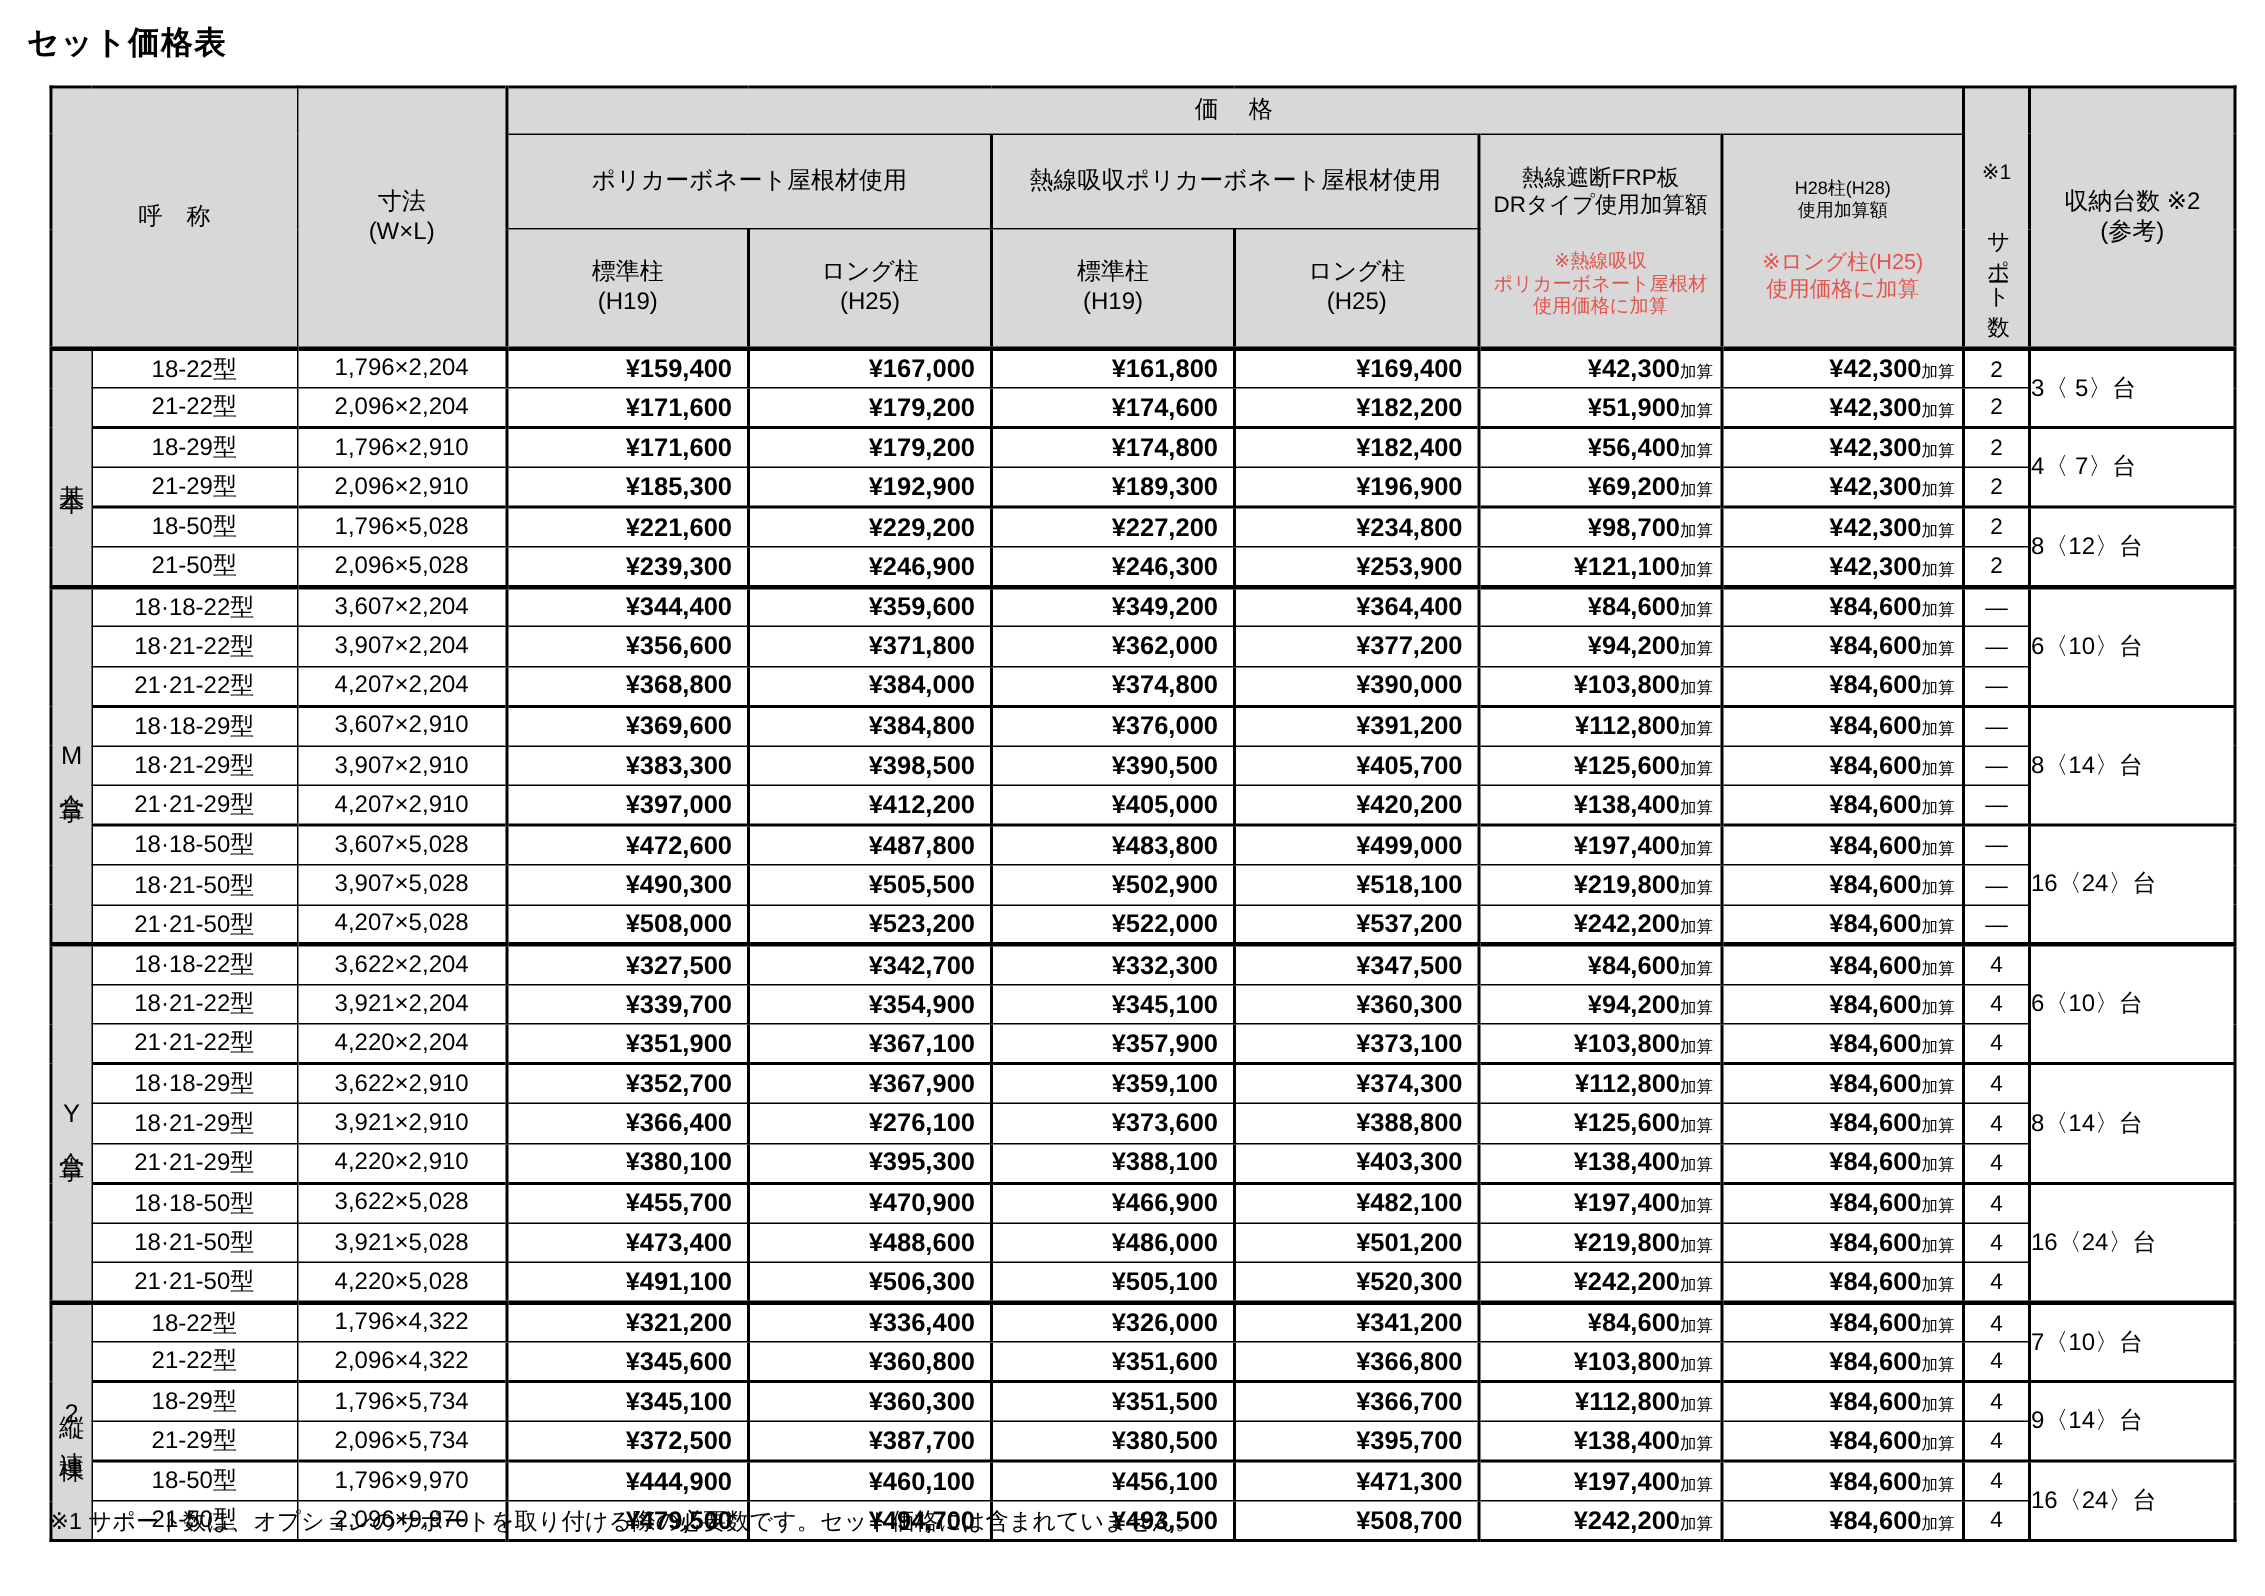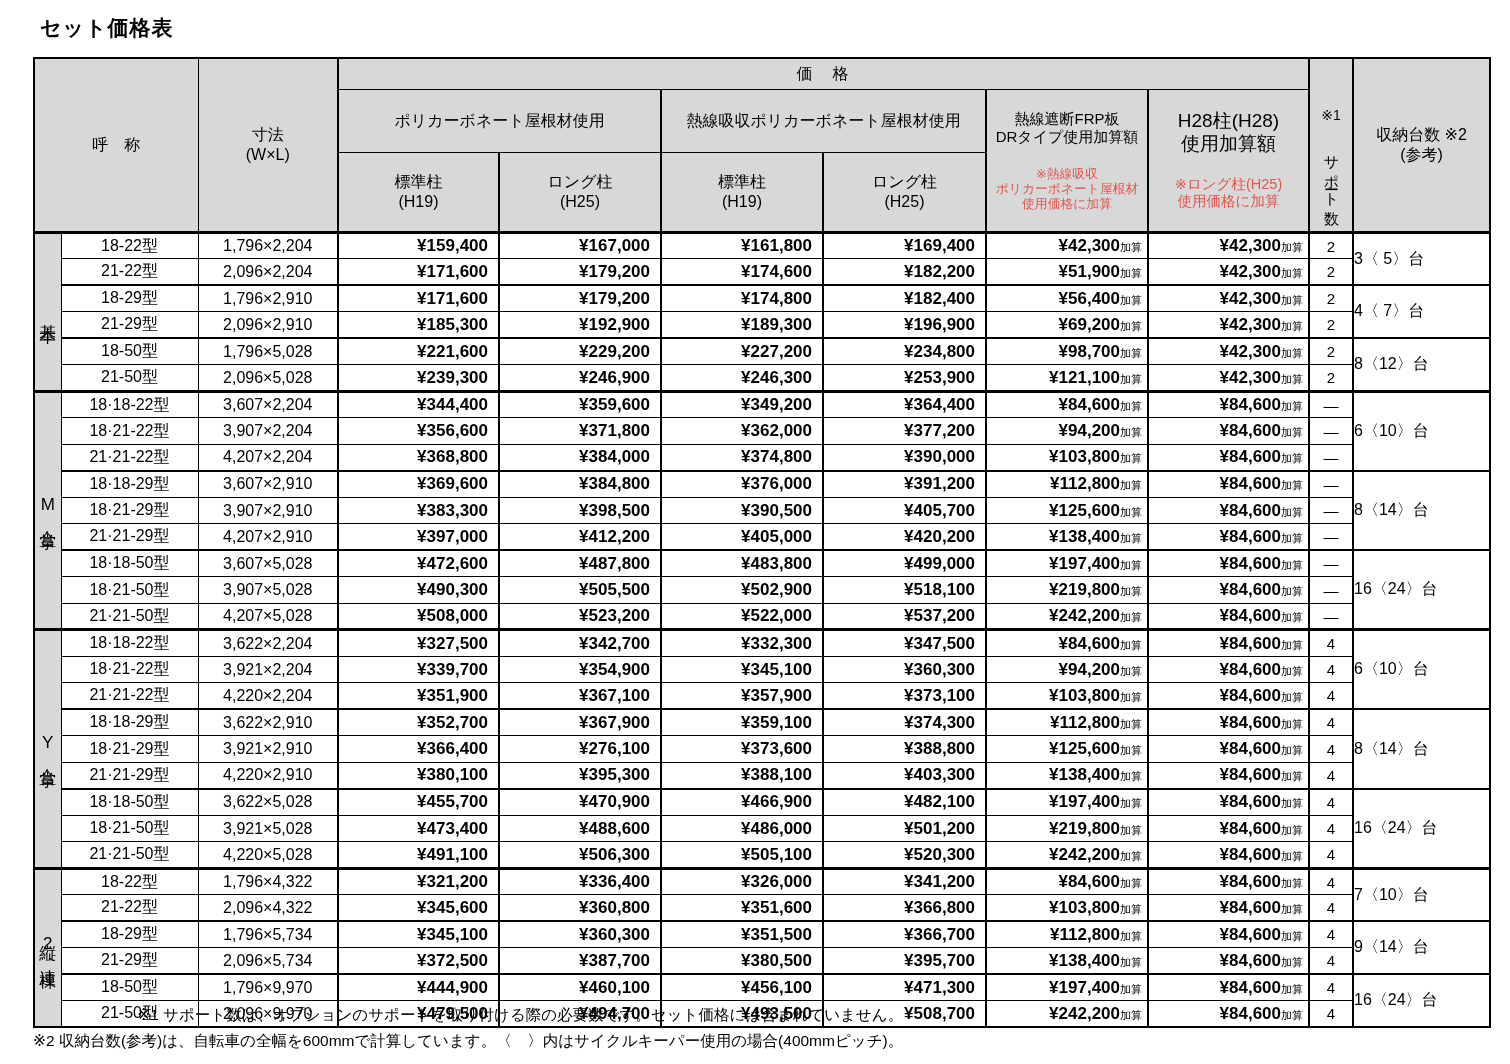--- a/index.html
+++ b/index.html
@@ -7,21 +7,21 @@
     --red:#e2554f;
     --line:#000;
   }
   html,body{margin:0;padding:0;}
   body{
     width:1510px;height:1064px;overflow:hidden;background:#fff;color:#000;
     font-family:"Liberation Sans","DejaVu Sans",sans-serif;
     position:relative;
   }
   .title{
-    position:absolute;left:40px;top:14px;
+    position:absolute;left:18px;top:14px;
     font-size:21px;font-weight:bold;letter-spacing:1px;
   }
   table.price{
     position:absolute;left:33px;top:57px;
     border-collapse:collapse;table-layout:fixed;
     border:2px solid var(--line);
   }
   th,td{
     border:1px solid var(--line);
     padding:0;margin:0;overflow:hidden;
@@ -50,21 +50,21 @@
     font-size:17px;letter-spacing:3px;line-height:1;
     display:inline-block;
   }
   .support-head .note{font-size:14px;line-height:1.1;padding-top:4px;}
   .support-head .vert{
     writing-mode:vertical-rl;text-orientation:upright;
     font-size:15px;letter-spacing:1px;display:inline-block;margin-top:2px;
   }
   .frp-black{font-size:15px;line-height:1.2;}
   .frp-red{font-size:12.8px;line-height:1.18;color:var(--red);}
-  .h28-black{font-size:19px;line-height:1.2;}
+  .h28-black{font-size:12px;line-height:1.2;}
   .h28-red{font-size:14.5px;line-height:1.2;color:var(--red);}
   .price-head{letter-spacing:2px;}
   td.c-name{text-align:center;}
   td.c-size{text-align:center;}
   td.c-price{text-align:right;font-weight:bold;font-size:17px;padding-right:10px;}
   td.c-add{padding-right:5px;}
   td.c-add .suffix{font-size:11px;font-weight:normal;letter-spacing:0;}
   td.c-support{text-align:center;font-size:15px;}
   td.c-capacity{text-align:left;padding-right:6px;font-size:16px;}
   .footnotes{
@@ -477,14 +477,13 @@
         <td class="c-price b2">¥508,700</td>
         <td class="c-price c-add b2">¥242,200<span class="suffix">加算</span></td>
         <td class="c-price c-add b2">¥84,600<span class="suffix">加算</span></td>
         <td class="c-support b2">4</td>
       </tr>
     </tbody>
 </table>
 
 <div class="footnotes">
   <div>※1 サポート数は、オプションのサポートを取り付ける際の必要数です。セット価格には含まれていません。</div>
-  <div>※2 収納台数(参考)は、自転車の全幅を600mmで計算しています。〈　〉内はサイクルキーパー使用の場合(400mmピッチ)。</div>
 </div>
 
 </body></html>

